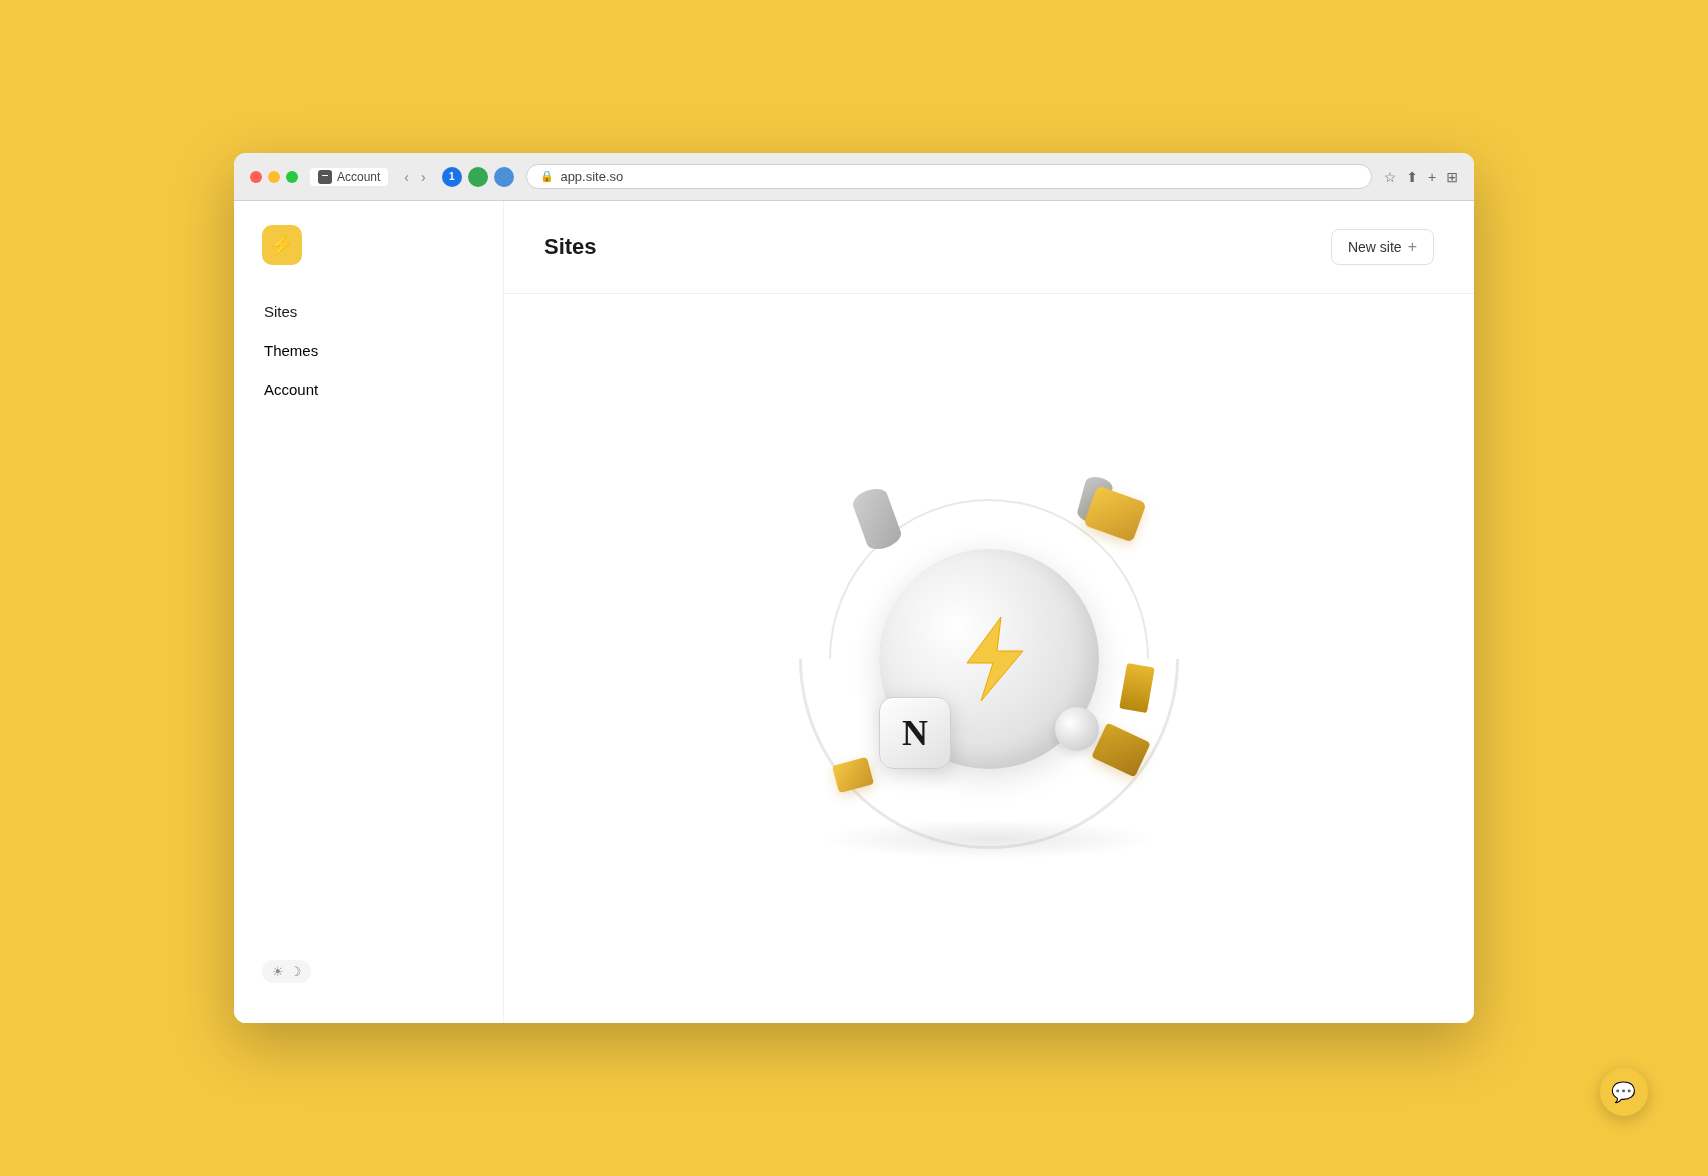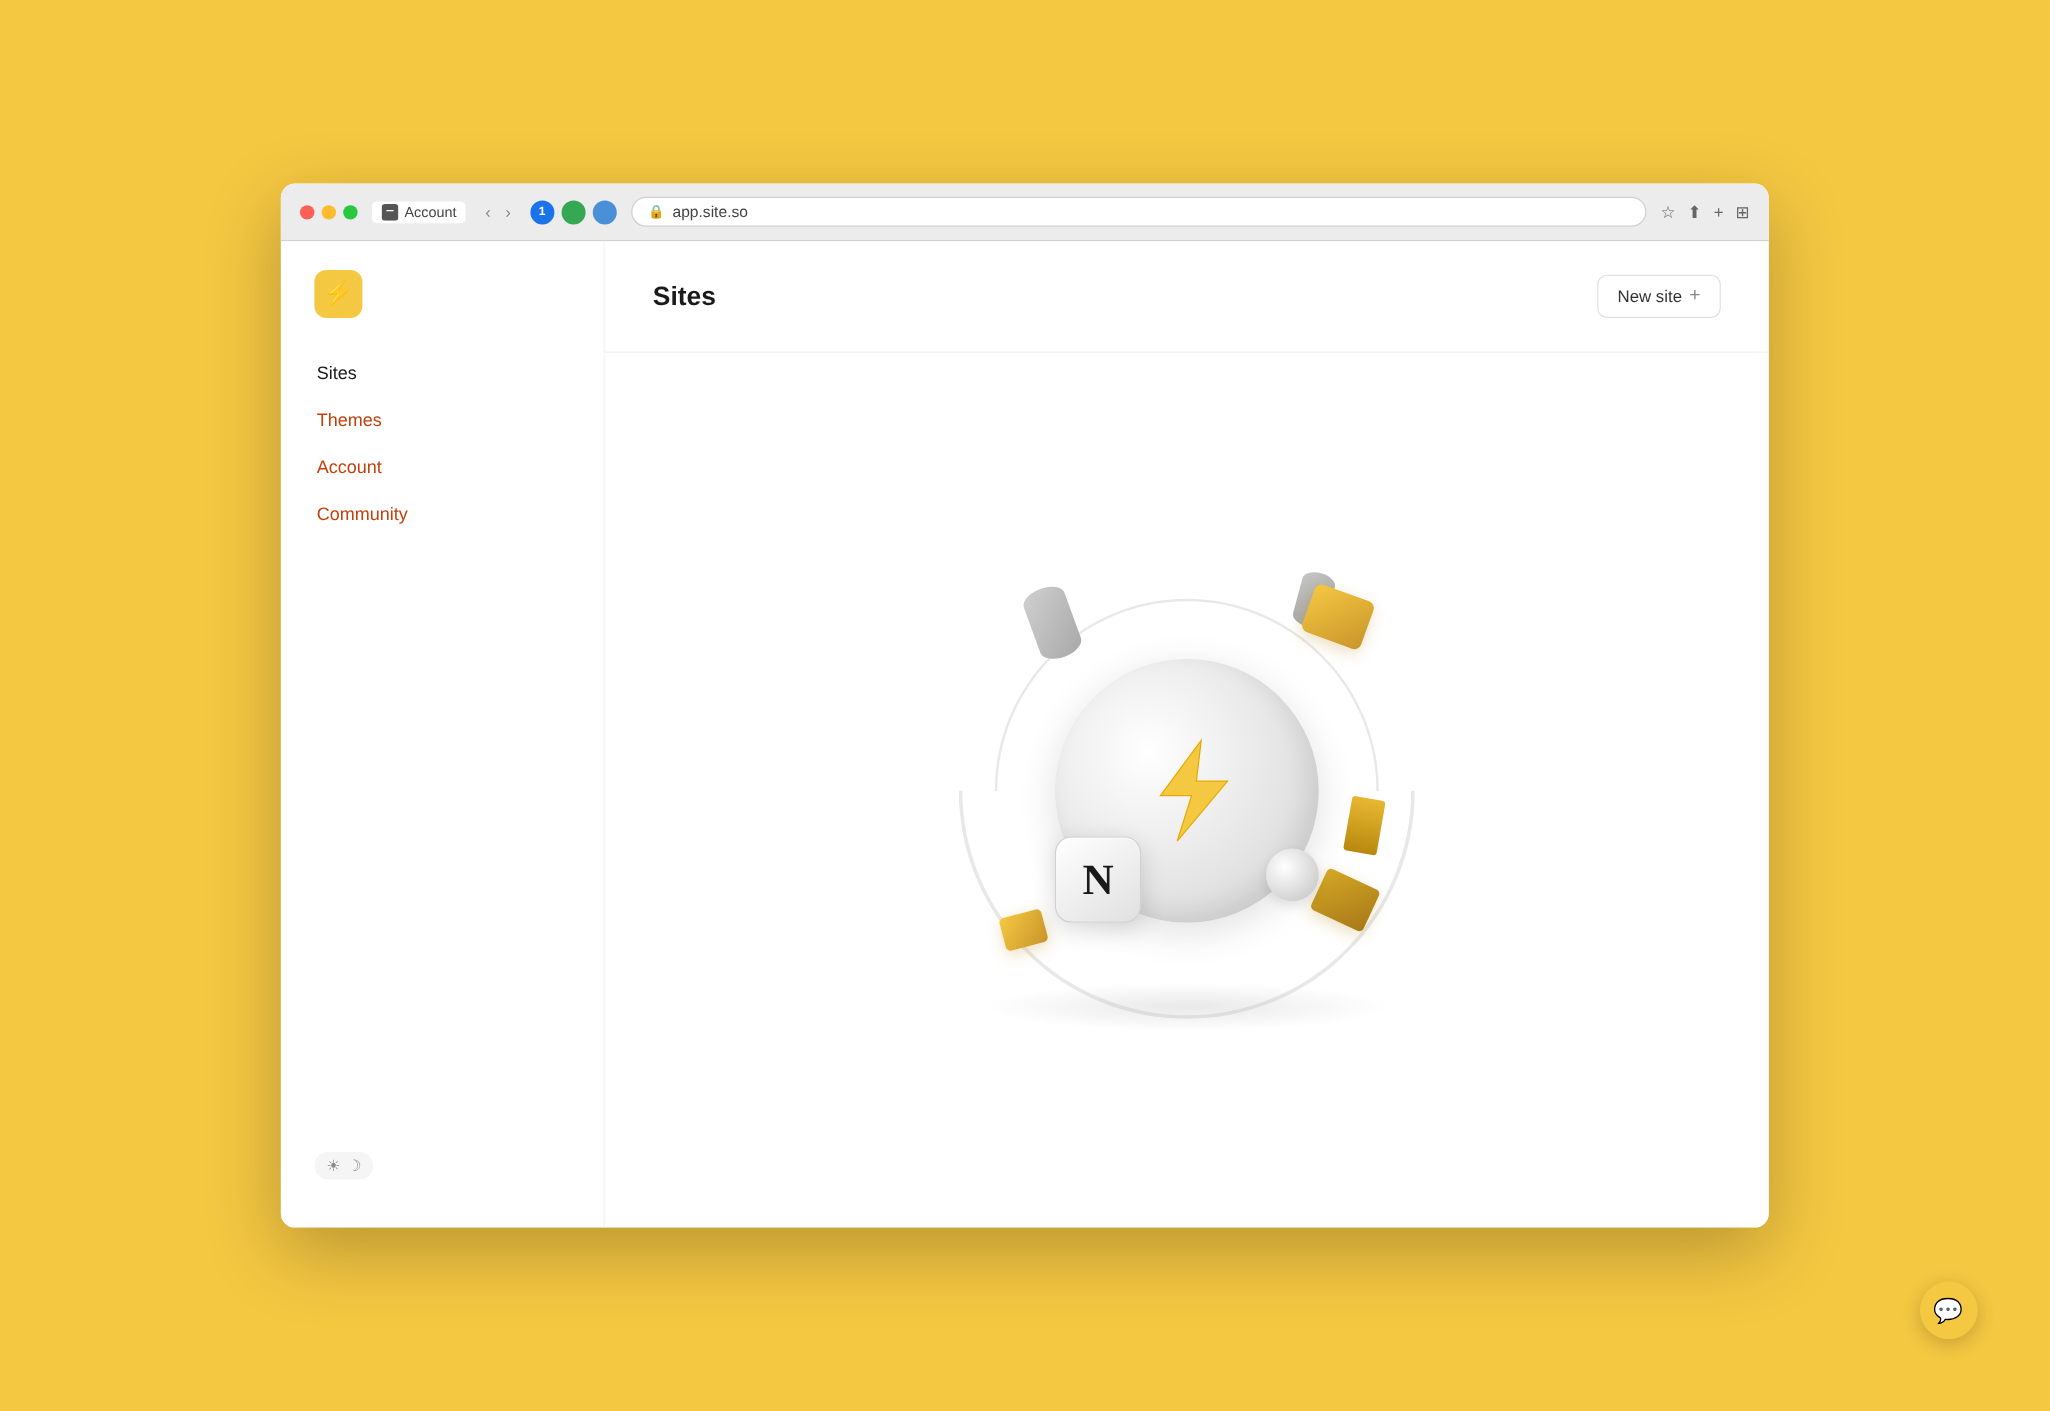--- a/index.html
+++ b/index.html
@@ -155,21 +155,21 @@
     }
 
     .nav-items {
       flex: 1;
       padding: 0 20px;
     }
 
     .nav-item {
       padding: 10px 10px;
       font-size: 15px;
-      color: #c2410c;
+      color: #000000;
       cursor: pointer;
       border-radius: 6px;
       margin-bottom: 2px;
       display: block;
     }
 
     .nav-item.active {
       color: #1A1A1A;
       font-weight: 500;
     }
@@ -490,21 +490,20 @@
       <div class="logo-area">
         <div class="logo-icon">
           <span class="logo-bolt">⚡</span>
         </div>
       </div>
 
       <div class="nav-items">
         <a class="nav-item active">Sites</a>
         <a class="nav-item">Themes</a>
         <a class="nav-item">Account</a>
-        <a class="nav-item">Community</a>
       </div>
 
       <div class="sidebar-bottom">
         <div class="theme-toggle">
           <span class="theme-icon">☀</span>
           <span class="theme-icon">☽</span>
         </div>
       </div>
     </div>
 

